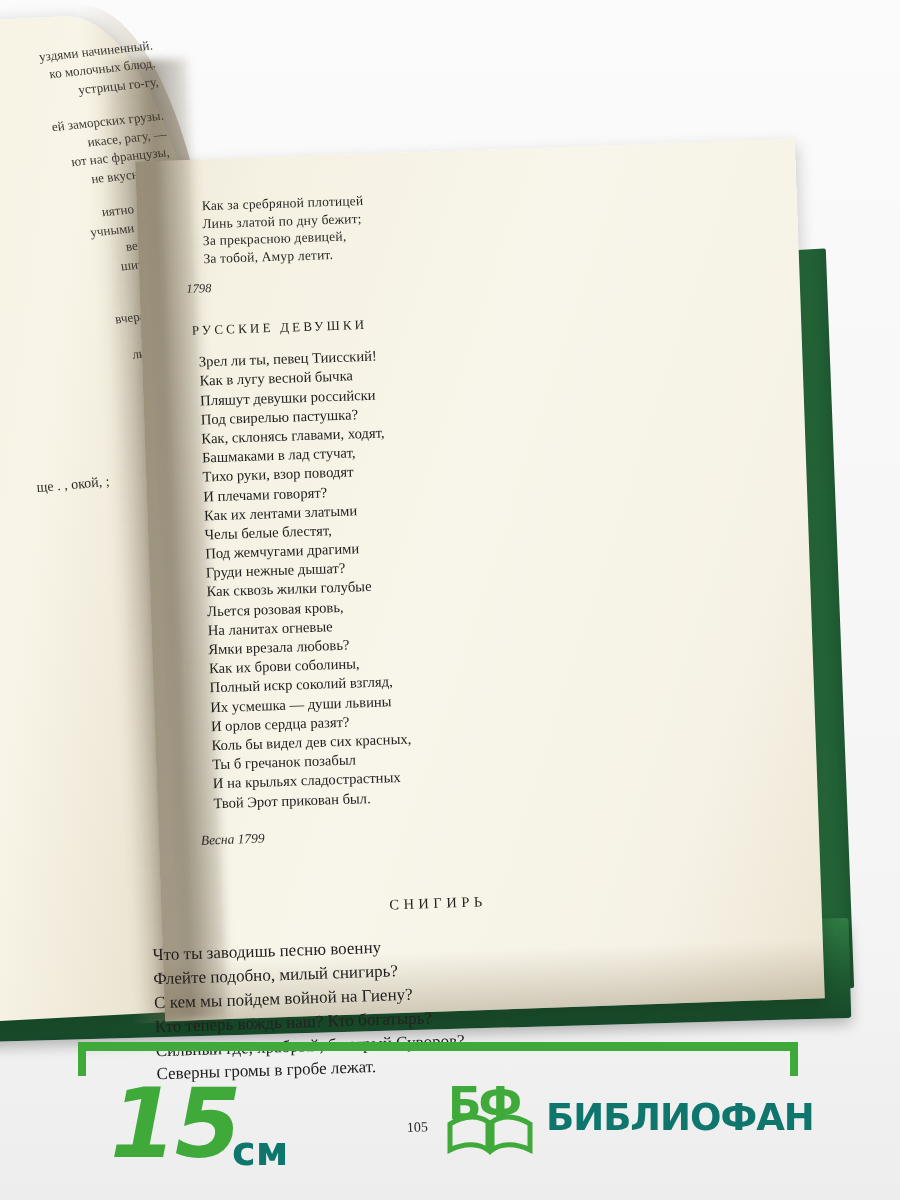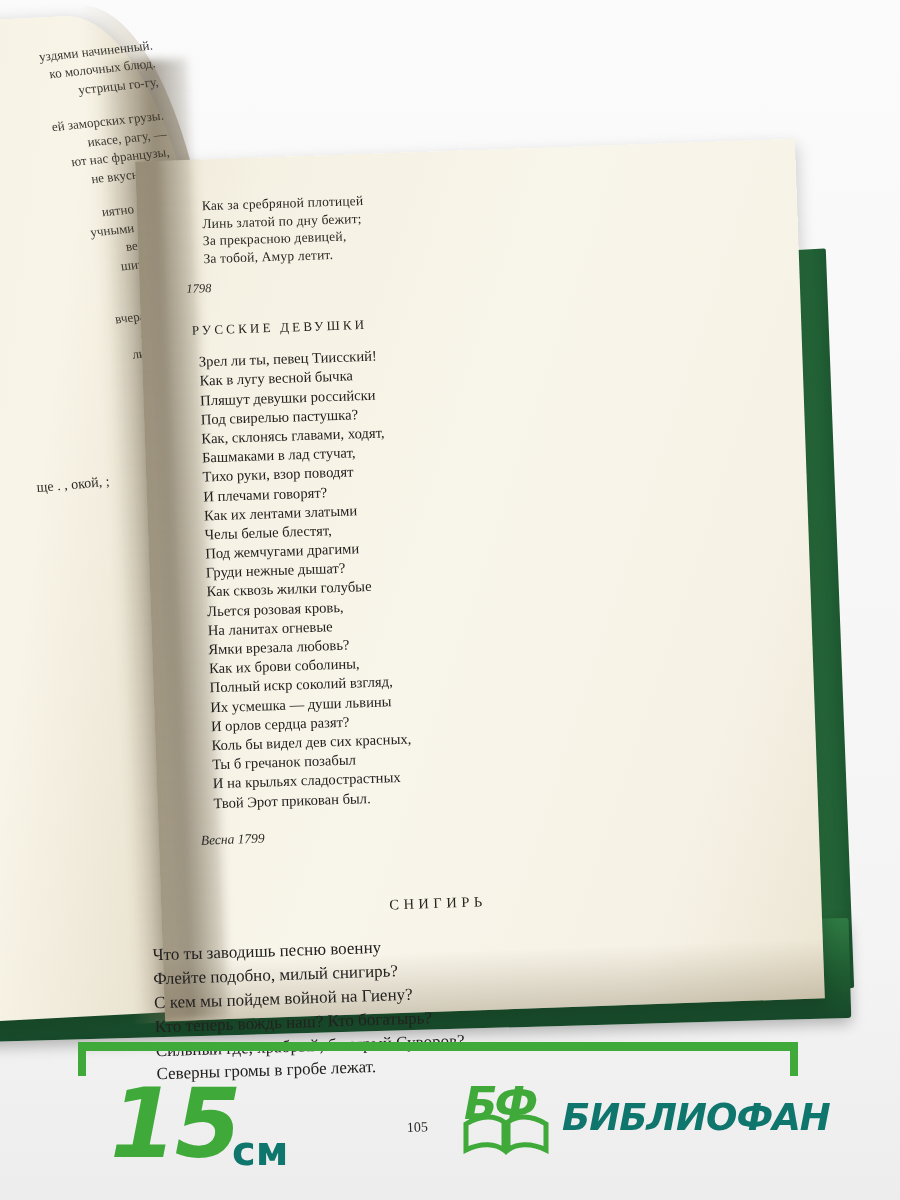--- a/index.html
+++ b/index.html
@@ -239,26 +239,25 @@
     left: 232px;
     top: 1128px;
     font-family: "DejaVu Sans", sans-serif;
     font-weight: 700;
     font-size: 40px;
     color: #0f766e;
   }
 
   .brand {
     position: absolute;
-    left: 460px;
+    left: 444px;
     top: 1078px;
     display: flex;
     align-items: center;
     gap: 10px;
-    font-style: italic;
   }
   .brand-mark {
     position: relative;
     width: 92px;
     height: 78px;
   }
   .brand-mark .bf {
     position: absolute;
     left: 4px;
     top: 0;

